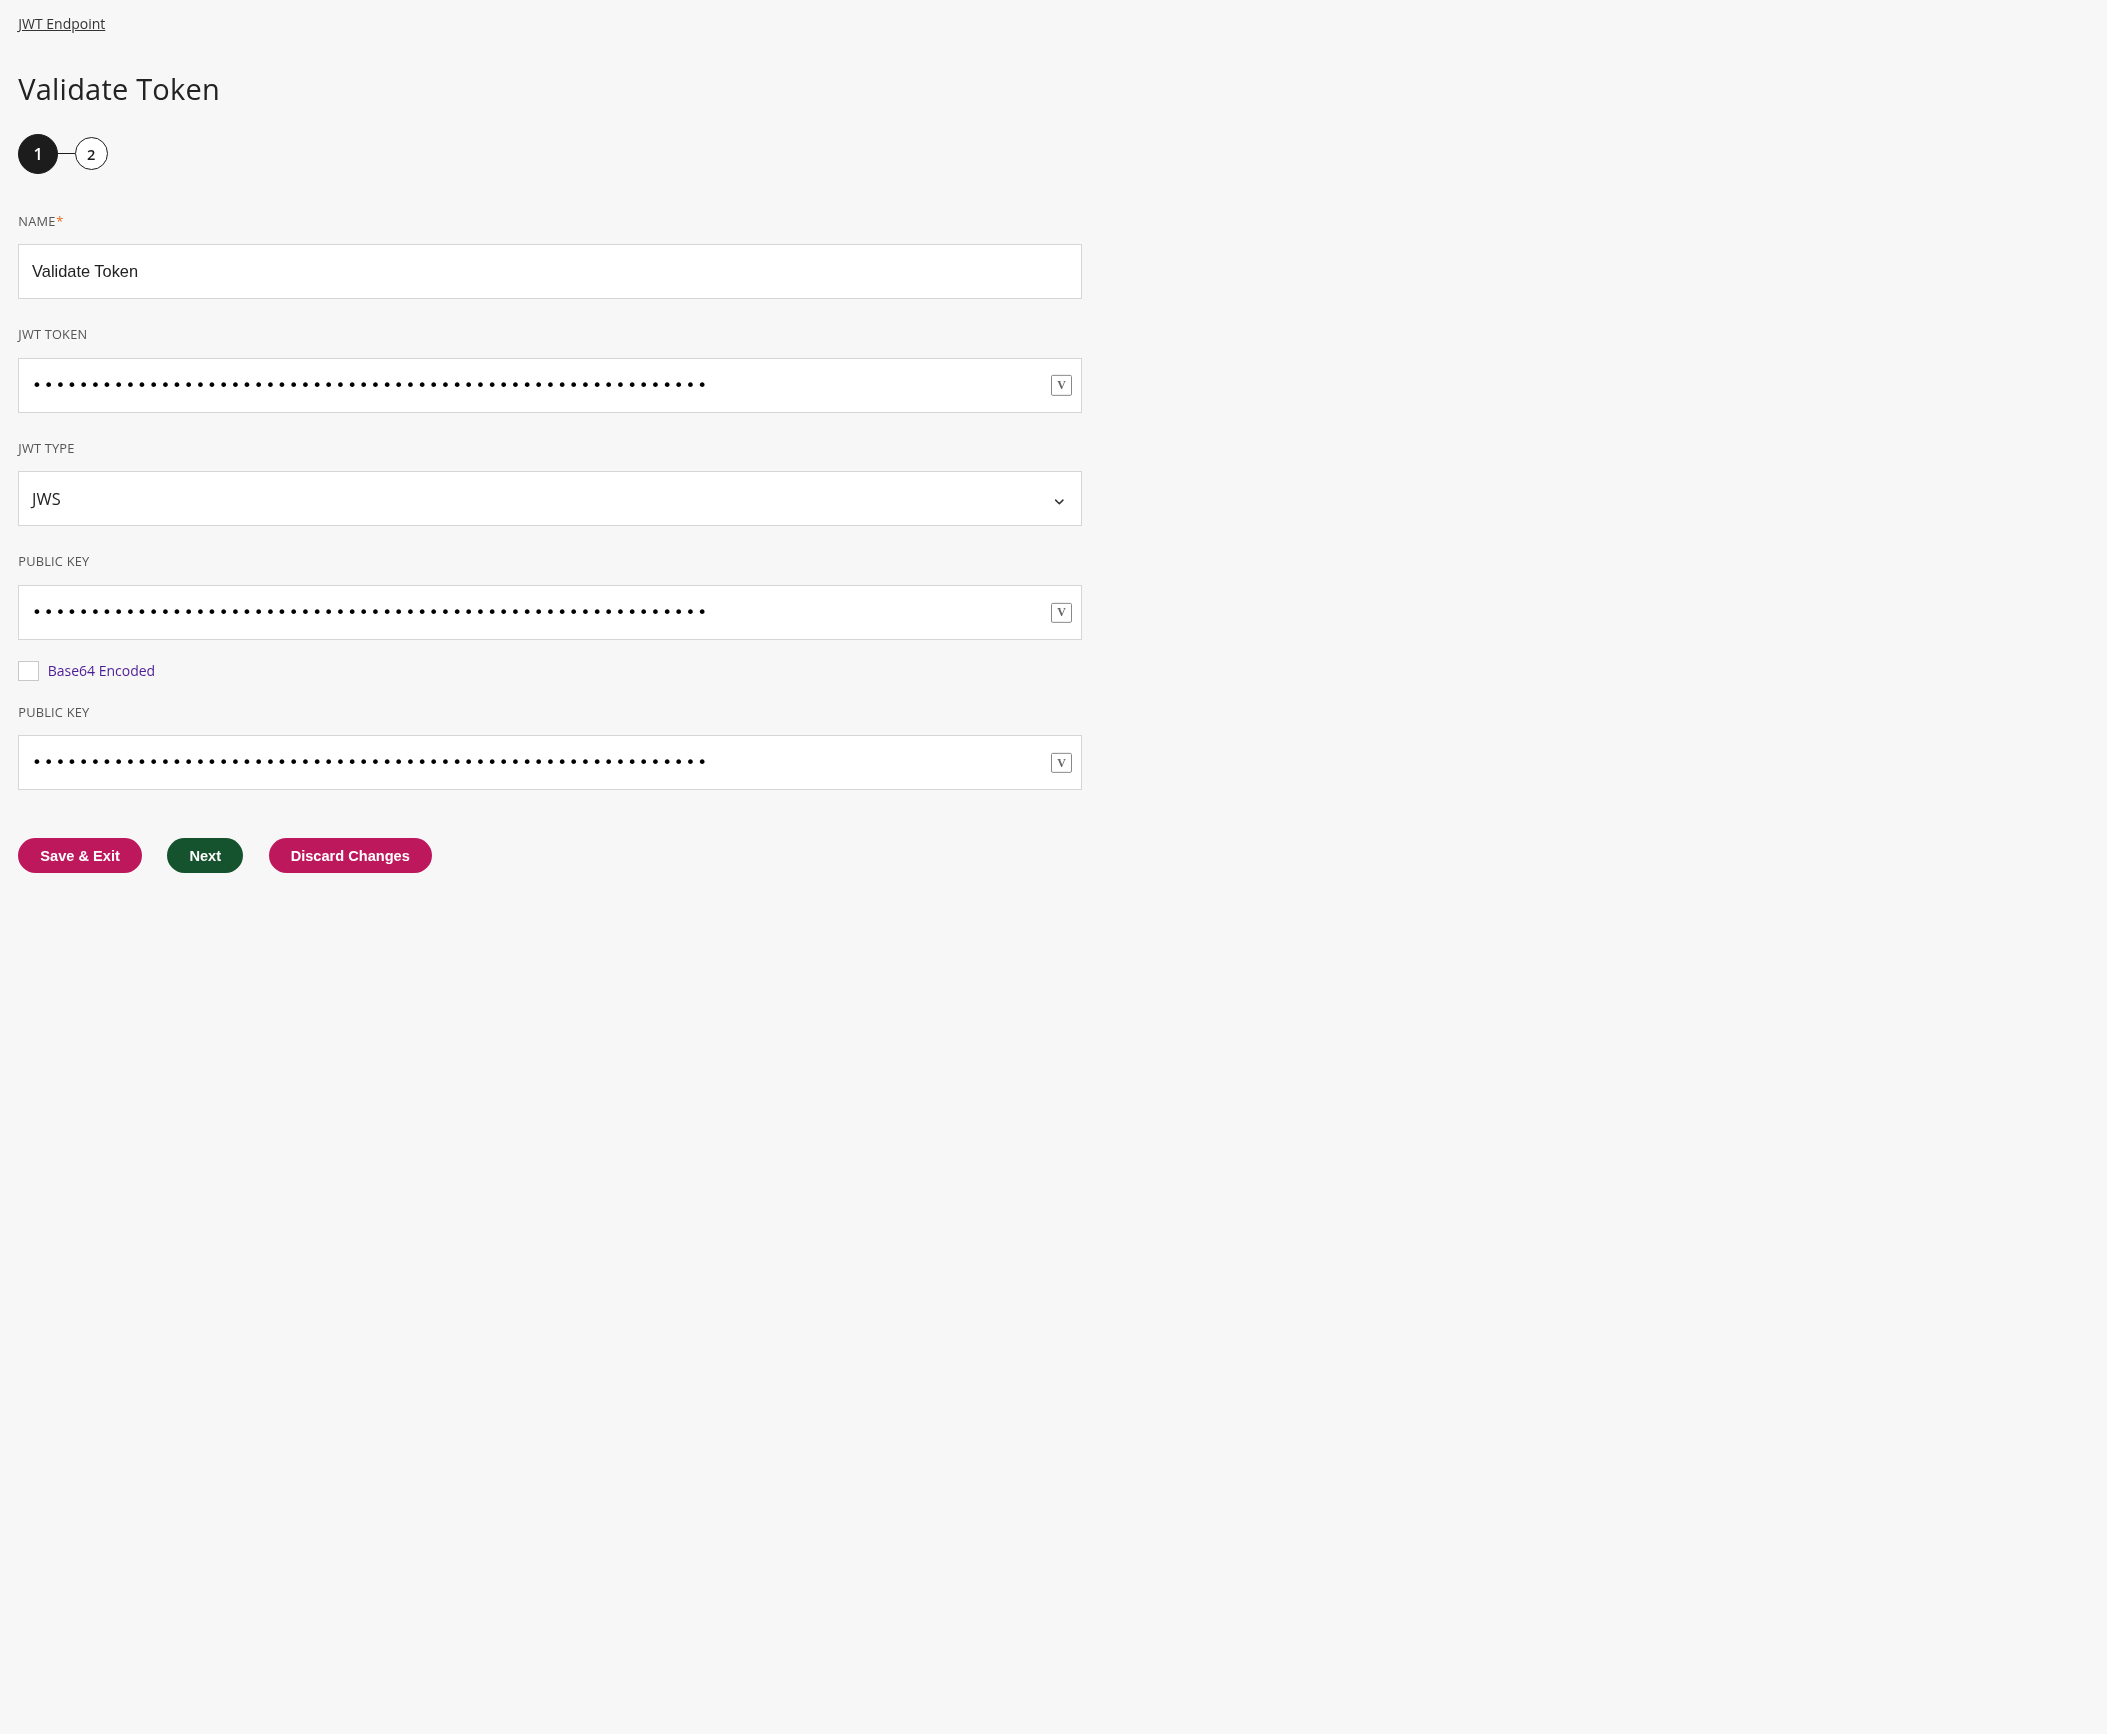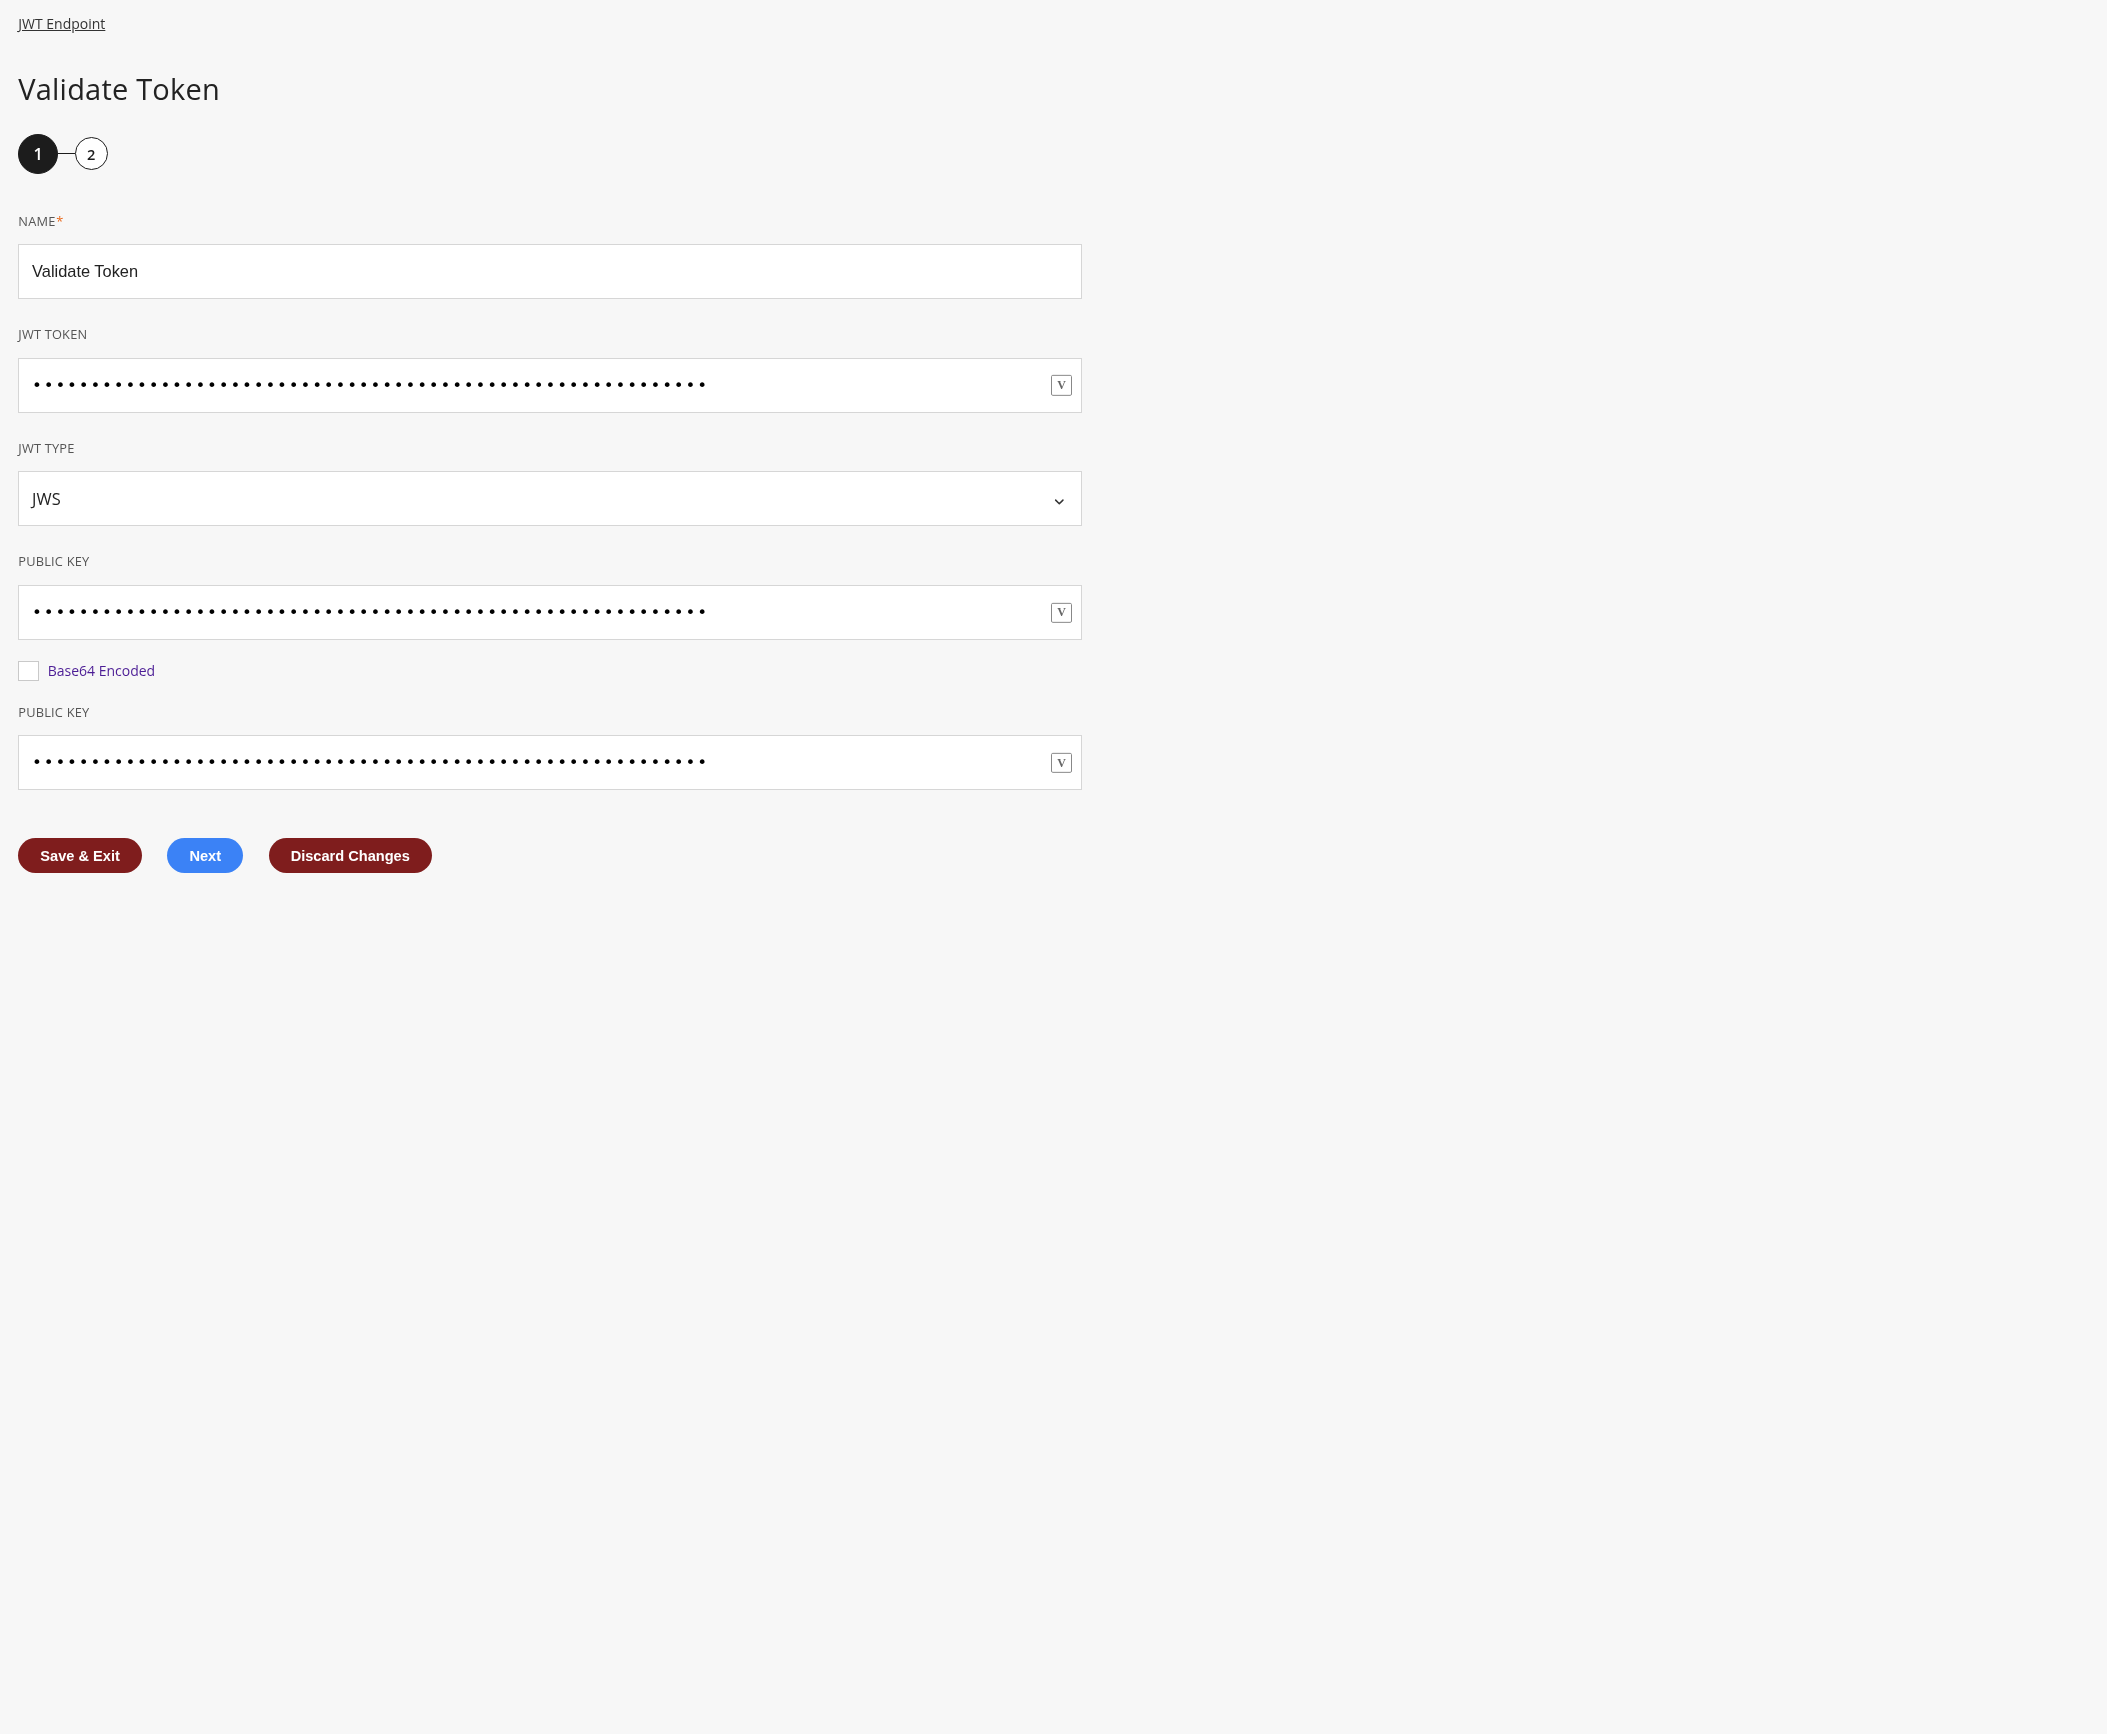--- a/index.html
+++ b/index.html
@@ -173,22 +173,22 @@
   padding: 0 22px;
   border-radius: 18.3px;
   font-size: 14.6px;
   font-weight: 600;
   color: #fff;
   cursor: pointer;
   display: inline-flex;
   align-items: center;
   justify-content: center;
 }
-.btn.gray { background: #7f1d1d; }
-.btn.orange { background: #3b82f6; }
+.btn.gray { background: #be185d; }
+.btn.orange { background: #14532d; }
 </style>
 </head>
 <body>
 
 <div class="page">
 
   <a href="#" class="breadcrumb">JWT Endpoint</a>
 
   <h1 class="page-title">Validate Token</h1>
 

